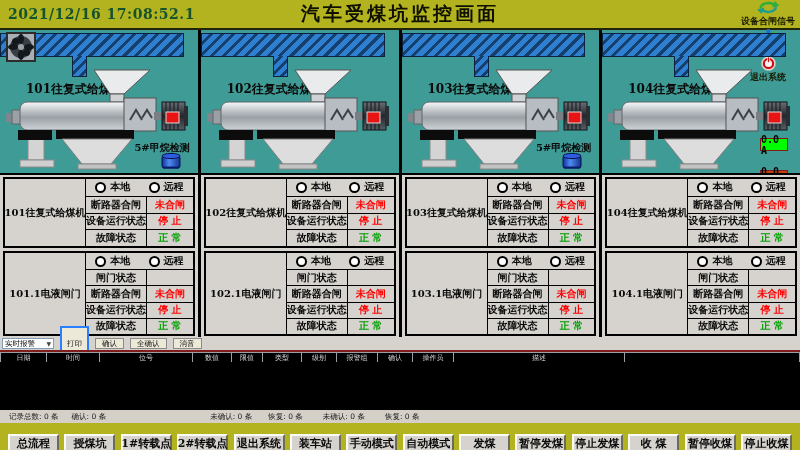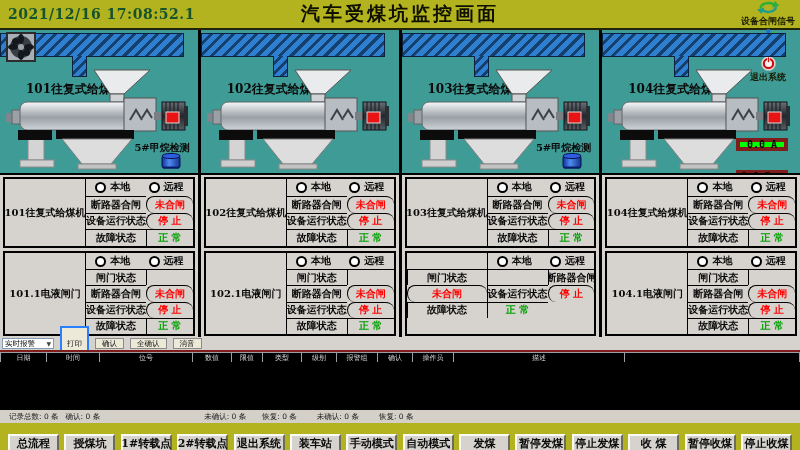--- a/index.html
+++ b/index.html
@@ -24,61 +24,61 @@
           background:repeating-linear-gradient(135deg,#2f7fd0 0 5px,#15406e 5px 8px);
           border:1px solid #0a2240; }
   .hang { position:absolute; top:26px; left:72px; width:15px; height:21px;
           background:repeating-linear-gradient(135deg,#2f7fd0 0 4px,#15406e 4px 7px);
           border:1px solid #0a2240; border-top:none; }
   .mlabel { position:absolute; top:51px; left:26px; font-weight:bold; font-size:12px; color:#0a0a0a; }
   .machine-svg { position:absolute; left:4px; top:38px; width:184px; height:104px; }
   .fan { position:absolute; left:6px; top:2px; width:30px; height:30px; }
   .methane { position:absolute; right:8px; top:111px; font-weight:bold; font-size:10px; color:#0a0a0a; }
   .barrel { position:absolute; right:16px; top:122px; width:22px; height:18px; }
-  .readout { position:absolute; right:12px; width:52px; height:13px; border:4px solid #7f1d1d;
+  .readout { position:absolute; right:12px; width:28px; height:13px; border:1px solid #7f1d1d;
              font-family:"DejaVu Sans Mono",monospace; font-weight:bold; font-size:10px;
              display:flex; align-items:center; justify-content:center; color:#000; }
   .readout.amp { top:108px; background:#00ff00; }
   .readout.rpm { top:140px; background:#c2410c; }
 
   
   .status { height:164px; display:flex; background:#d6d3ce; border-top:2px solid #000; flex:0 0 auto; }
   .scol { flex:1 1 0; border-left:3px solid #000; padding:2px 3px 0; display:flex; flex-direction:column; gap:3px; }
   .scol:first-child { border-left:none; }
   .stable { border:2px solid #000; display:grid; grid-template-columns:80px 61px 1fr; background:#d6d3ce; }
   .stable.feeder { height:71px; grid-template-rows:repeat(4,1fr); }
   .stable.valve  { height:85px; grid-template-rows:repeat(5,1fr); }
   .cell { border-top:1px solid #000; border-left:1px solid #000; display:flex; align-items:center; justify-content:center;
           font-weight:bold; font-size:10px; color:#0a0a0a; overflow:hidden; white-space:nowrap; }
   .name-cell { grid-column:1; grid-row:1/-1; border-top:none; border-left:none; font-size:10px; }
   .radio-row { grid-column:2/4; border-top:none; justify-content:space-around; }
   .rgroup { display:flex; align-items:center; cursor:pointer; }
   .radio { width:11px; height:11px; border:2px solid #000; border-radius:50%; background:#fff; margin-right:4px; flex:0 0 auto; }
-  .v-red { color:#ff0000;border-radius:8px; } .v-green { color:#00a000; }
+  .v-red { color:#ff0000; } .v-green { color:#00a000; }
 
   
   .atb { height:13px; background:#d6d3ce; display:flex; align-items:center; gap:6px; padding:1px 2px; flex:0 0 auto; }
   .sel { width:52px; height:11px; background:#fff; border:1px solid #7f9db9; font-family:"DejaVu Sans",sans-serif;
          font-size:7.5px; display:flex; align-items:center; justify-content:space-between; padding:0 2px; cursor:pointer; }
   .sel .arr { font-size:6px; color:#444; }
   .tbtn { height:11px; padding:0 6px; background:#ece9d8; border:1px solid #8a8a8a; font-family:"DejaVu Sans",sans-serif;
           font-size:7.5px; display:flex; align-items:center; cursor:pointer; color:#111; }
   .tbtn.focused { border:2px solid #2a7fff; padding:16px 5px; }
 
   
   .atable { height:60px; background:#000; border-top:2px solid #7f1d1d; display:flex; flex-direction:column; flex:0 0 auto; }
   .ahead { display:flex; gap:1px; padding:1px 1px 0; background:#9aa0a6; height:10px; flex:0 0 auto; }
   .hcell { background:#000; color:#d8d8d8; font-family:"DejaVu Sans",sans-serif; font-size:7px;
            display:flex; align-items:center; justify-content:center; flex:0 0 auto; }
   .abody { flex:1; background:#000; }
 
   
   .asum { height:13px; background:#d4d0c8; display:flex; align-items:center;
           font-family:"DejaVu Sans",sans-serif; font-size:7.5px; color:#222; flex:0 0 auto; }
-  .asum span:nth-child(1){margin-left:9px;} .asum span:nth-child(2){margin-left:7px;}
+  .asum span:nth-child(1){margin-left:9px;} .asum span:nth-child(2){margin-left:13px;}
   .asum span:nth-child(3){margin-left:104px;} .asum span:nth-child(4){margin-left:16px;}
   .asum span:nth-child(5){margin-left:20px;} .asum span:nth-child(6){margin-left:20px;}
 
   
   .nav { height:41px; background:#b2b31e; display:flex; align-items:center; justify-content:space-between;
          padding:0 8px; flex:0 0 auto; }
   .nbtn { width:51px; height:20px; background:#d6d3ce; font-weight:bold; font-size:11px; color:#0a0a0a;
           border-top:2px solid #fbfbf6; border-left:2px solid #fbfbf6; border-right:2px solid #6b6b5e; border-bottom:2px solid #6b6b5e;
           display:flex; align-items:center; justify-content:center; white-space:nowrap; cursor:pointer; }
 </style>
@@ -335,20 +335,21 @@
             </span>
         </div>
         <div class="cell">断路器合闸</div>
         <div class="cell v-red">未合闸</div>
         <div class="cell">设备运行状态</div>
         <div class="cell v-red">停 止</div>
         <div class="cell">故障状态</div>
         <div class="cell v-green">正 常</div>
       </div>
       <div class="stable valve">
+        <div class="cell name-cell">103.1电液闸门</div>
         <div class="cell radio-row">
           <span class="rgroup">
               <span class="radio"></span>
               <span>本地</span>
             </span>
           <span class="rgroup">
               <span class="radio"></span>
               <span>远程</span>
             </span>
         </div>

